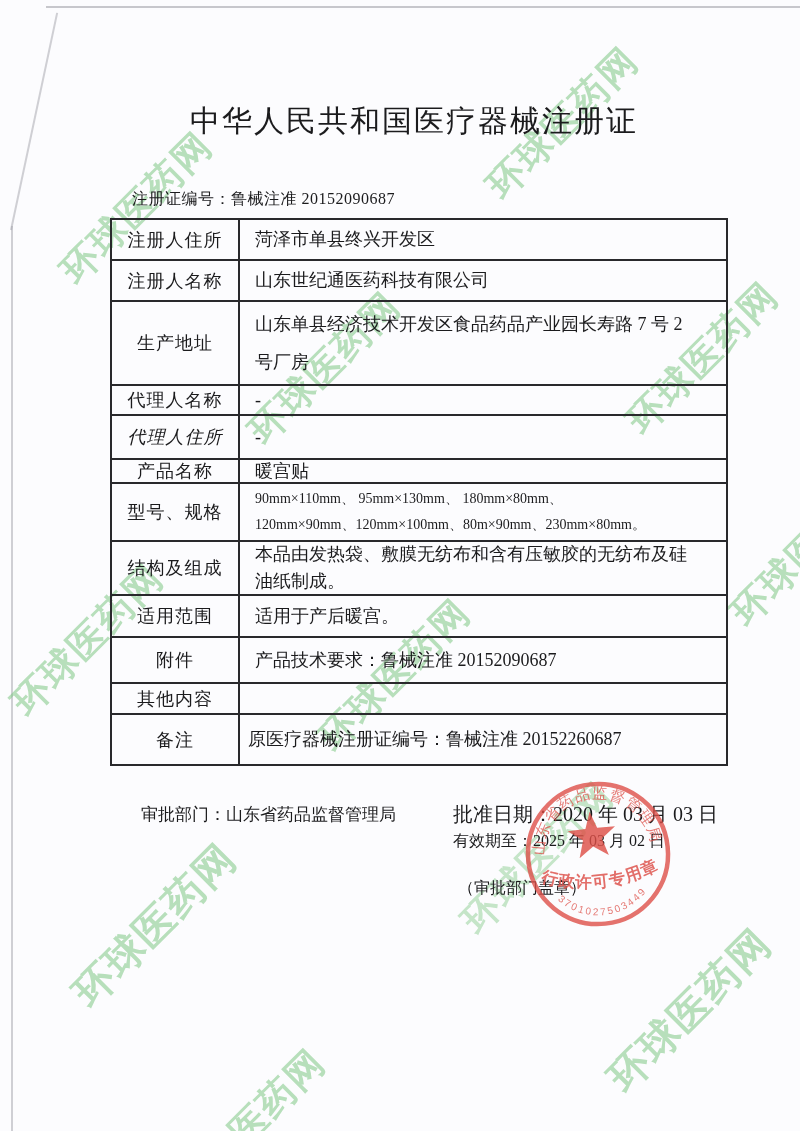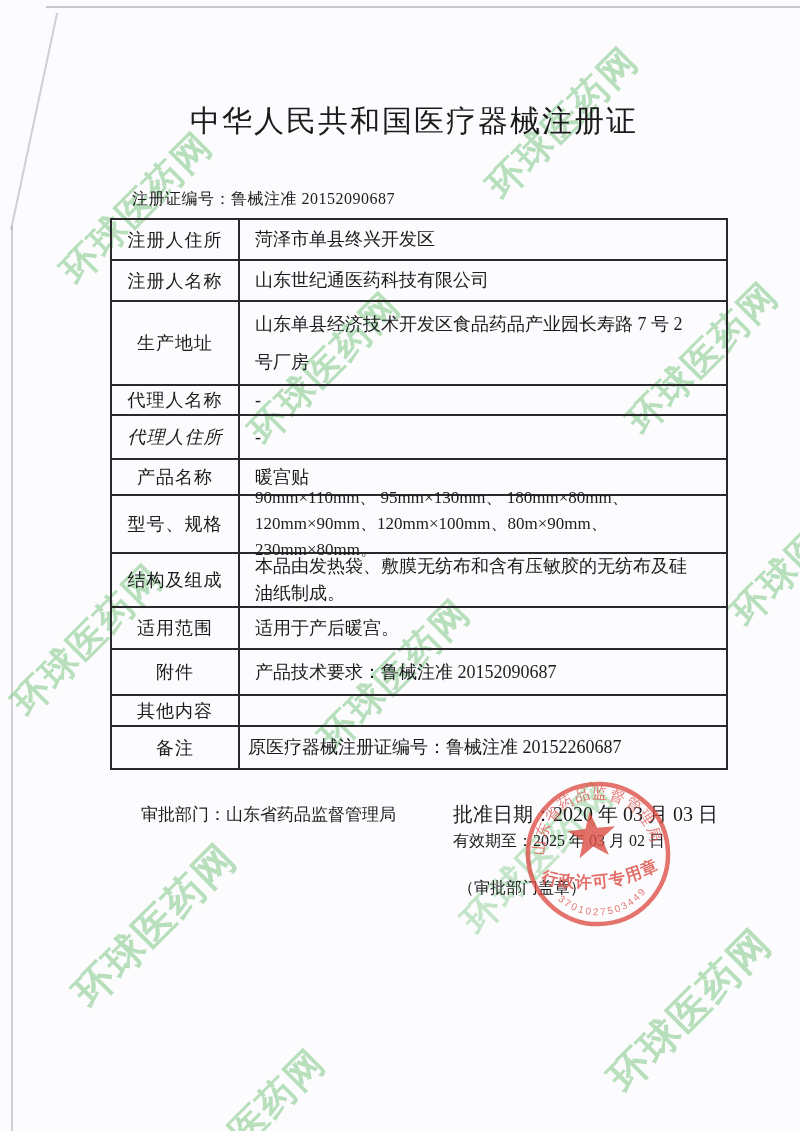--- a/index.html
+++ b/index.html
@@ -53,24 +53,24 @@
     width:128px;flex:0 0 128px;border-right:2px solid #29292c;box-sizing:border-box;
     display:flex;align-items:center;justify-content:center;
     font-size:18px;letter-spacing:1px;text-align:center;
   }
   .cell-value{
     flex:1;display:flex;align-items:center;box-sizing:border-box;
     padding-left:15px;padding-right:6px;
     font-size:18px;white-space:pre-line;line-height:1.35;
   }
   .r1{height:41px;} .r2{height:41px;} .r3{height:84px;} .r4{height:30px;}
-  .r5{height:44px;font-style:italic;} .r6{height:36px;justify-content:space-between;} .r7{height:58px;} .r8{height:54px;}
-  .r9{height:42px;} .r10{height:46px;} .r11{height:31px;} .r12{height:41px;}
+  .r5{height:44px;font-style:italic;} .r6{height:24px;justify-content:space-between;} .r7{height:58px;} .r8{height:54px;}
+  .r9{height:42px;} .r10{height:46px;} .r11{height:31px;} .r12{height:49px;}
   .r3 .cell-value{line-height:38px;}
-  .r7 .cell-value{line-height:26px;font-size:17px;}
+  .r7 .cell-value{line-height:26px;font-size:14px;}
   .r8 .cell-value{line-height:27px;}
   .r12 .cell-value{padding-left:8px;}
 
   .dept-line{position:absolute;left:141px;top:803px;font-size:17px;text-align:right;}
   .date-line1{position:absolute;left:453px;top:801px;font-size:20px;}
   .date-line2{position:absolute;left:453px;top:831px;font-size:16px;}
   .seal-note{position:absolute;left:458px;top:858px;font-size:16px;margin-top:20px;}
 
   
   .seal{position:absolute;left:520px;top:776px;width:156px;height:156px;z-index:3;

